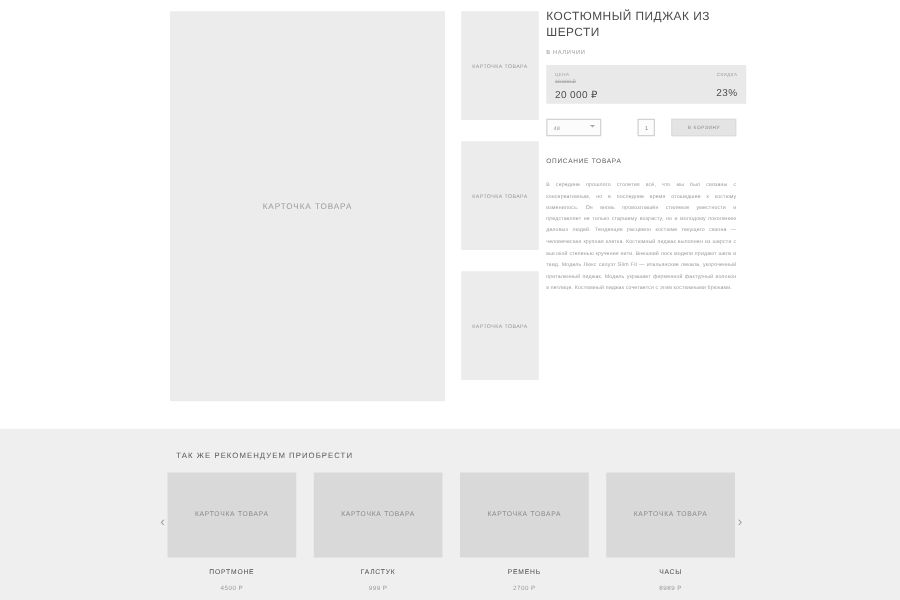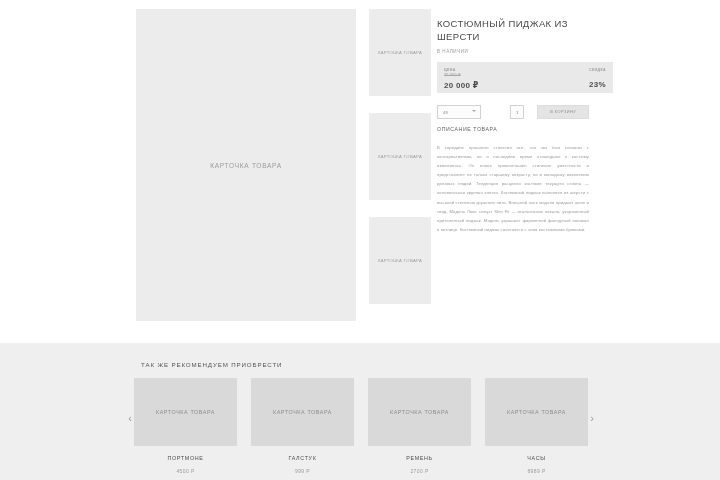--- a/index.html
+++ b/index.html
@@ -78,38 +78,37 @@
     left: 437px;
     top: 8px;
     width: 152px;
   }
   .product-title {
     font-size: 9.5px;
     line-height: 12.5px;
     letter-spacing: 0.4px;
     color: #4a4a4a;
     text-transform: uppercase;
-    margin: 10px 0 6px 0;
+    margin: 0 0 6px 0;
     font-weight: 400;
   }
   .stock-status {
     font-size: 4.6px;
     letter-spacing: 0.5px;
     color: #9b9b9b;
     text-transform: uppercase;
     margin-bottom: 8px;
   }
 
   .price-box {
     background: #e9e9e9;
-    width: 176px;
+    width: 160px;
     height: 31px;
     position: relative;
     margin-bottom: 12px;
-    font-weight: bold;
   }
   .price-left {
     position: absolute;
     left: 7px;
     top: 6px;
   }
   .price-right {
     position: absolute;
     right: 7px;
     top: 6px;

